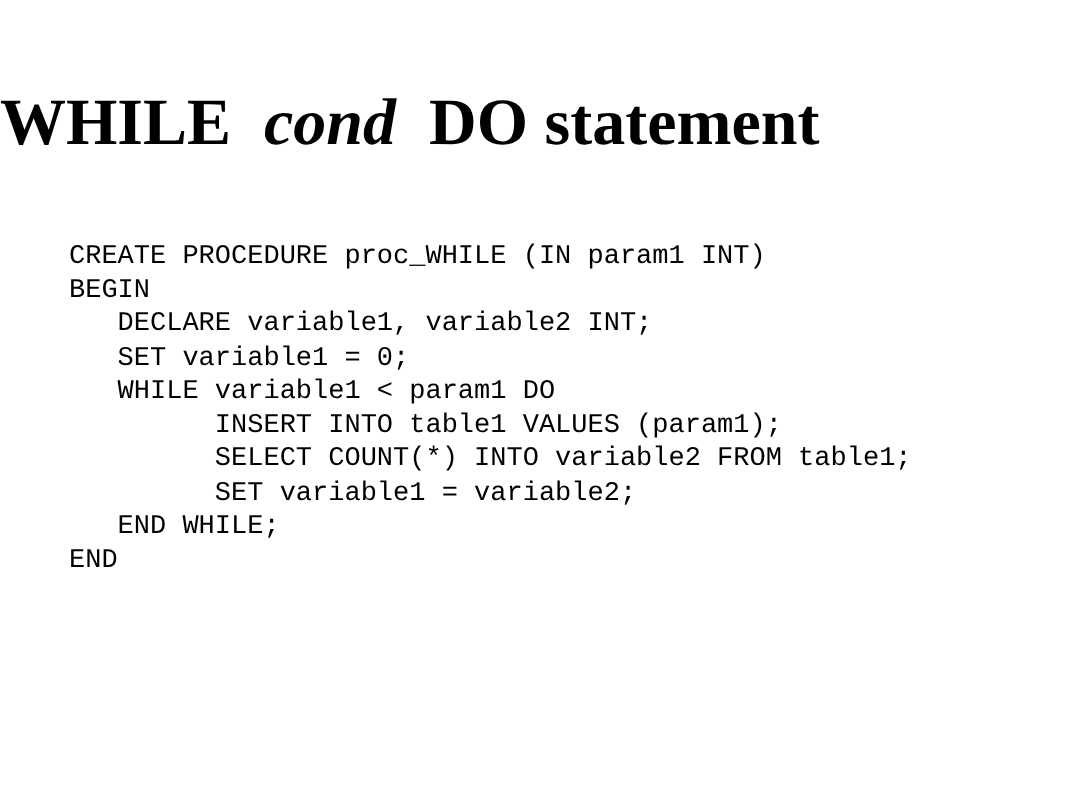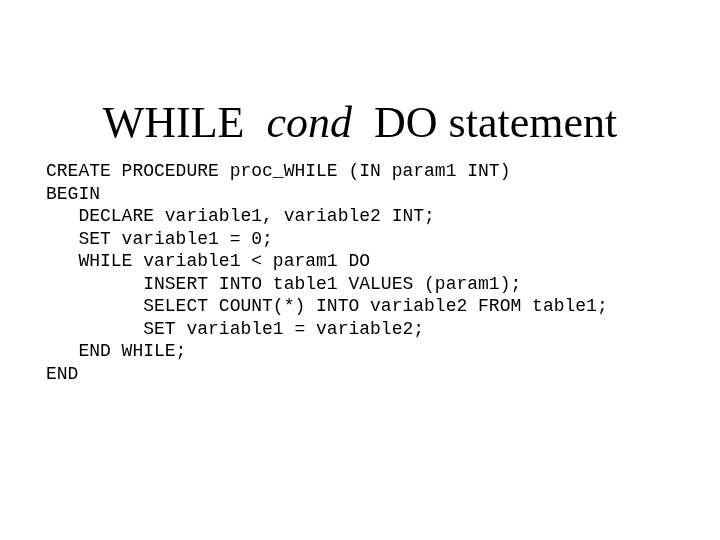--- a/index.html
+++ b/index.html
@@ -15,24 +15,23 @@
     width: 720px;
     height: 540px;
     position: relative;
     box-sizing: border-box;
   }
   .title {
     position: absolute;
     top: 56px;
     left: 0;
     width: 100%;
-    text-align: center;
+    text-align: left;
     font-size: 44px;
-    font-weight: normal;
-    margin-top: 41px;
+    font-weight: bold;
   }
   .title .kw {
     font-style: normal;
   }
   .title .cond {
     font-style: italic;
   }
   .code {
     position: absolute;
     top: 160px;

